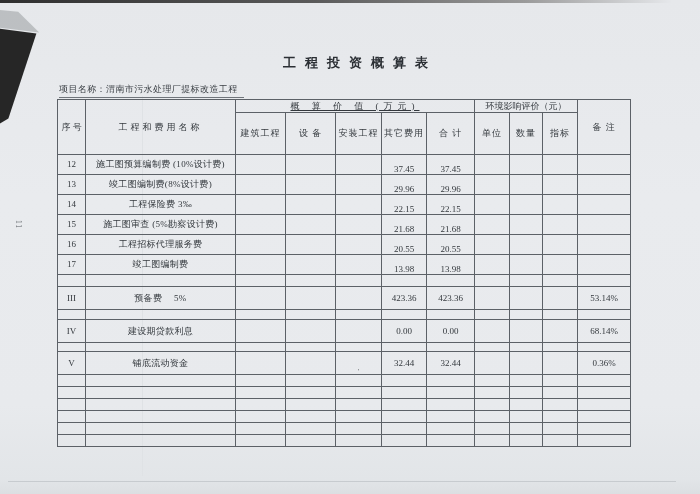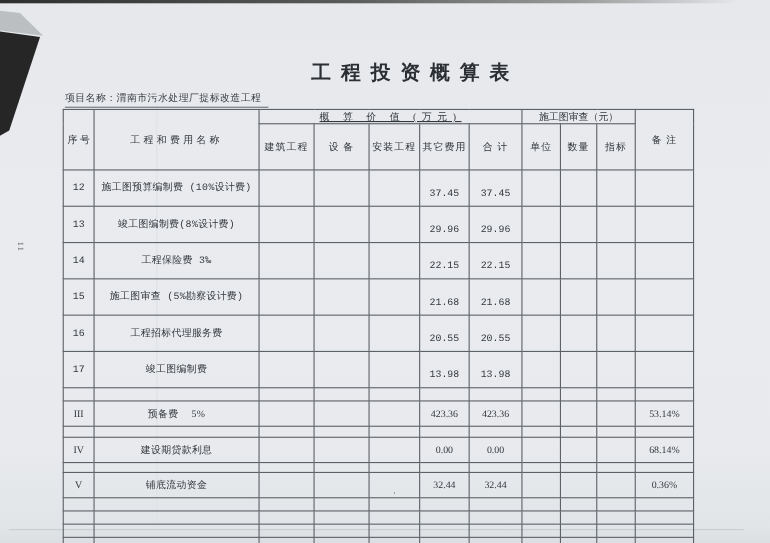--- a/index.html
+++ b/index.html
@@ -16,37 +16,37 @@
     clip-path:polygon(0% 5.8%,5.2% 6.8%,1.2% 24%,0% 25%);}
   .left-wedge2{position:absolute;top:0;left:0;width:700px;height:494px;background:#8a8d90;opacity:.45;
     clip-path:polygon(0% 2%,2.6% 2.4%,5.6% 6.6%,0% 5.6%);}
   .bottom-line{position:absolute;top:481px;left:8px;width:668px;height:1px;background:#c7cbcf;}
   .fold-line{position:absolute;top:96px;left:142px;width:1px;height:380px;background:#dfe2e5;}
 
   .page-number{position:absolute;top:220px;left:14px;font-size:7.5px;color:#5a5f64;
     transform:rotate(90deg);letter-spacing:1px;}
 
   .doc-title{position:absolute;top:54px;left:283px;margin:0;
-    font-size:18px;font-weight:600;letter-spacing:9px;color:#2b2f34;white-space:nowrap;}
+    font-size:13px;font-weight:600;letter-spacing:9px;color:#2b2f34;white-space:nowrap;}
   .project-line{position:absolute;top:83px;left:59px;font-size:9px;
     color:#393e43;border-bottom:1px solid #70757b;padding:0 6px 1px 0;letter-spacing:.4px;white-space:nowrap;}
 
   table.est{position:absolute;top:99px;left:57px;width:573px;
     border-collapse:collapse;table-layout:fixed;}
   table.est td,table.est th{
     border:1px solid #5c6167;padding:0;font-weight:normal;
     font-size:9px;line-height:1.15;vertical-align:middle;text-align:center;
     overflow:visible;white-space:nowrap;}
   th.group{letter-spacing:5px;font-size:9.5px;text-decoration:underline;}
   th.colhead{font-size:9px;letter-spacing:1px;}
   th.name-head{letter-spacing:3px;}
   .prewrap{white-space:pre-line;}
   td.name{text-align:left;padding-left:5px;letter-spacing:.3px;}
   tr.item td .val{display:inline-block;transform:translateY(5px);}
-  tr.item{height:33px;font-family:Liberation Mono, monospace;}
+  tr.item{height:20px;}
   tr.sep12{height:12px;} tr.sep10{height:10px;} tr.sep9{height:9px;}
   tr.section{height:23px;}
   tr.fill{height:12px;}
   td.serial{font-size:9px;}
   .speck{display:inline-block;font-size:7px;opacity:.75;transform:translateY(4px);}
 </style>
 </head>
 <body>
 
 <div class="top-edge"></div>
@@ -73,21 +73,21 @@
     <col style="width:33px">
       <col style="width:35px">
       <col style="width:53px">
   </colgroup>
   <thead>
     <tr style="height:13px">
       <th rowspan="2" class="prewrap">序
 号</th>
       <th rowspan="2" class="name-head">工程和费用名称</th>
       <th colspan="5" class="group">概 算 价 值 (万元)</th>
-      <th colspan="3">施工图审查（元）</th>
+      <th colspan="3">环境影响评价（元）</th>
       <th rowspan="2" class="colhead">备 注</th>
     </tr>
     <tr style="height:42px">
       <th class="colhead">建筑工程</th>
       <th class="colhead">设 备</th>
       <th class="colhead">安装工程</th>
       <th class="colhead">其它费用</th>
       <th class="colhead">合 计</th>
       <th class="colhead">单位</th>
       <th class="colhead">数量</th>

